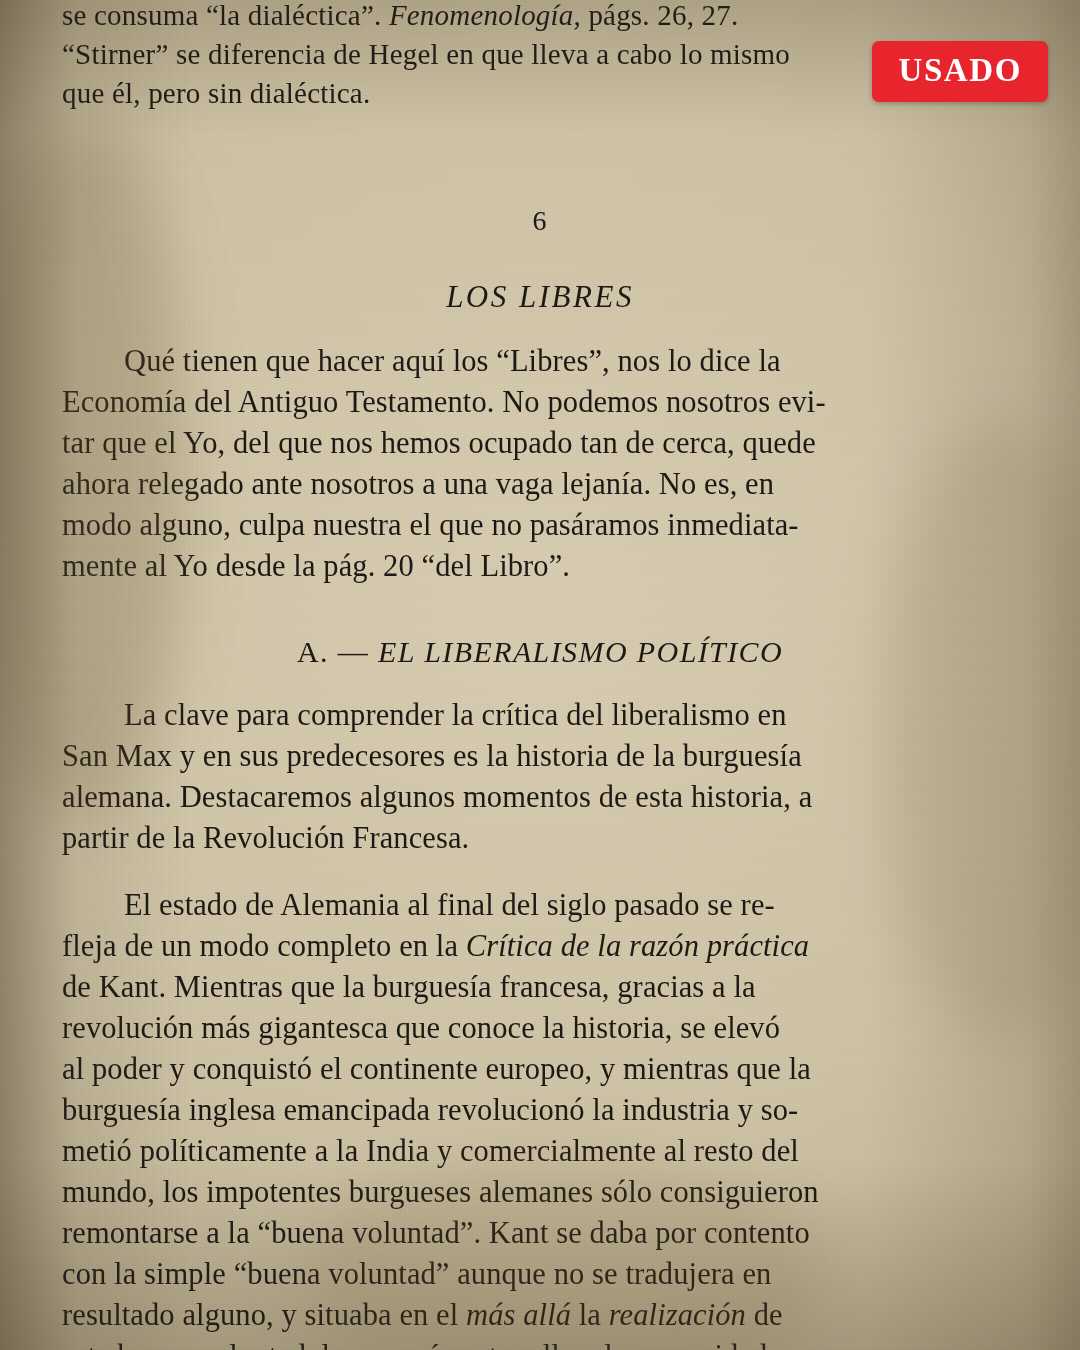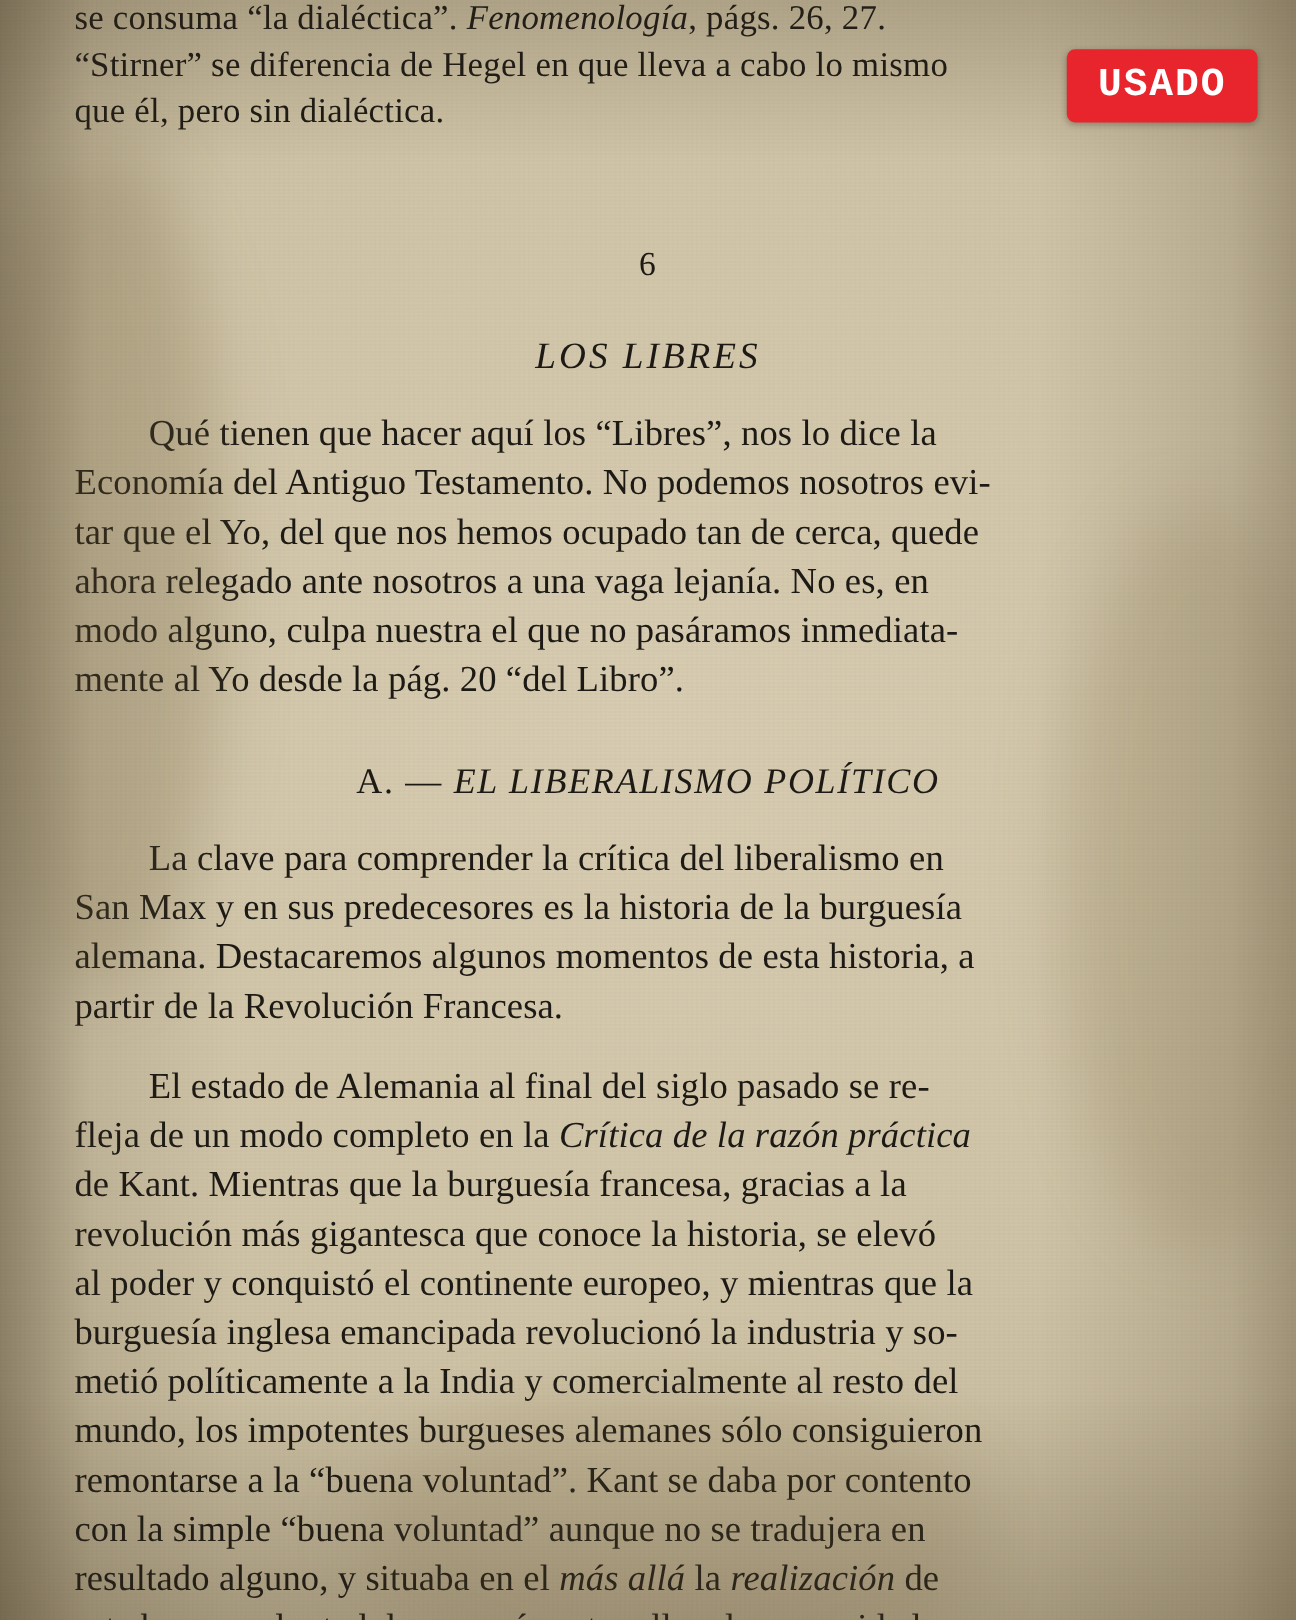--- a/index.html
+++ b/index.html
@@ -101,21 +101,21 @@
     white-space: nowrap;
   }
   .indent { display: inline-block; width: 62px; }
 
   .badge {
     position: absolute;
     top: 41px;
     right: 32px;
     background: #e8242c;
     color: #ffffff;
-    font-family: Liberation Mono, monospace;
+    font-family: Liberation Serif, serif;
     font-weight: bold;
     font-size: 33px;
     letter-spacing: 1.6px;
     padding: 11px 26px 13px 26px;
     border-radius: 7px;
     box-shadow: 0 2px 5px rgba(0,0,0,0.25);
   }
 </style>
 </head>
 <body>

